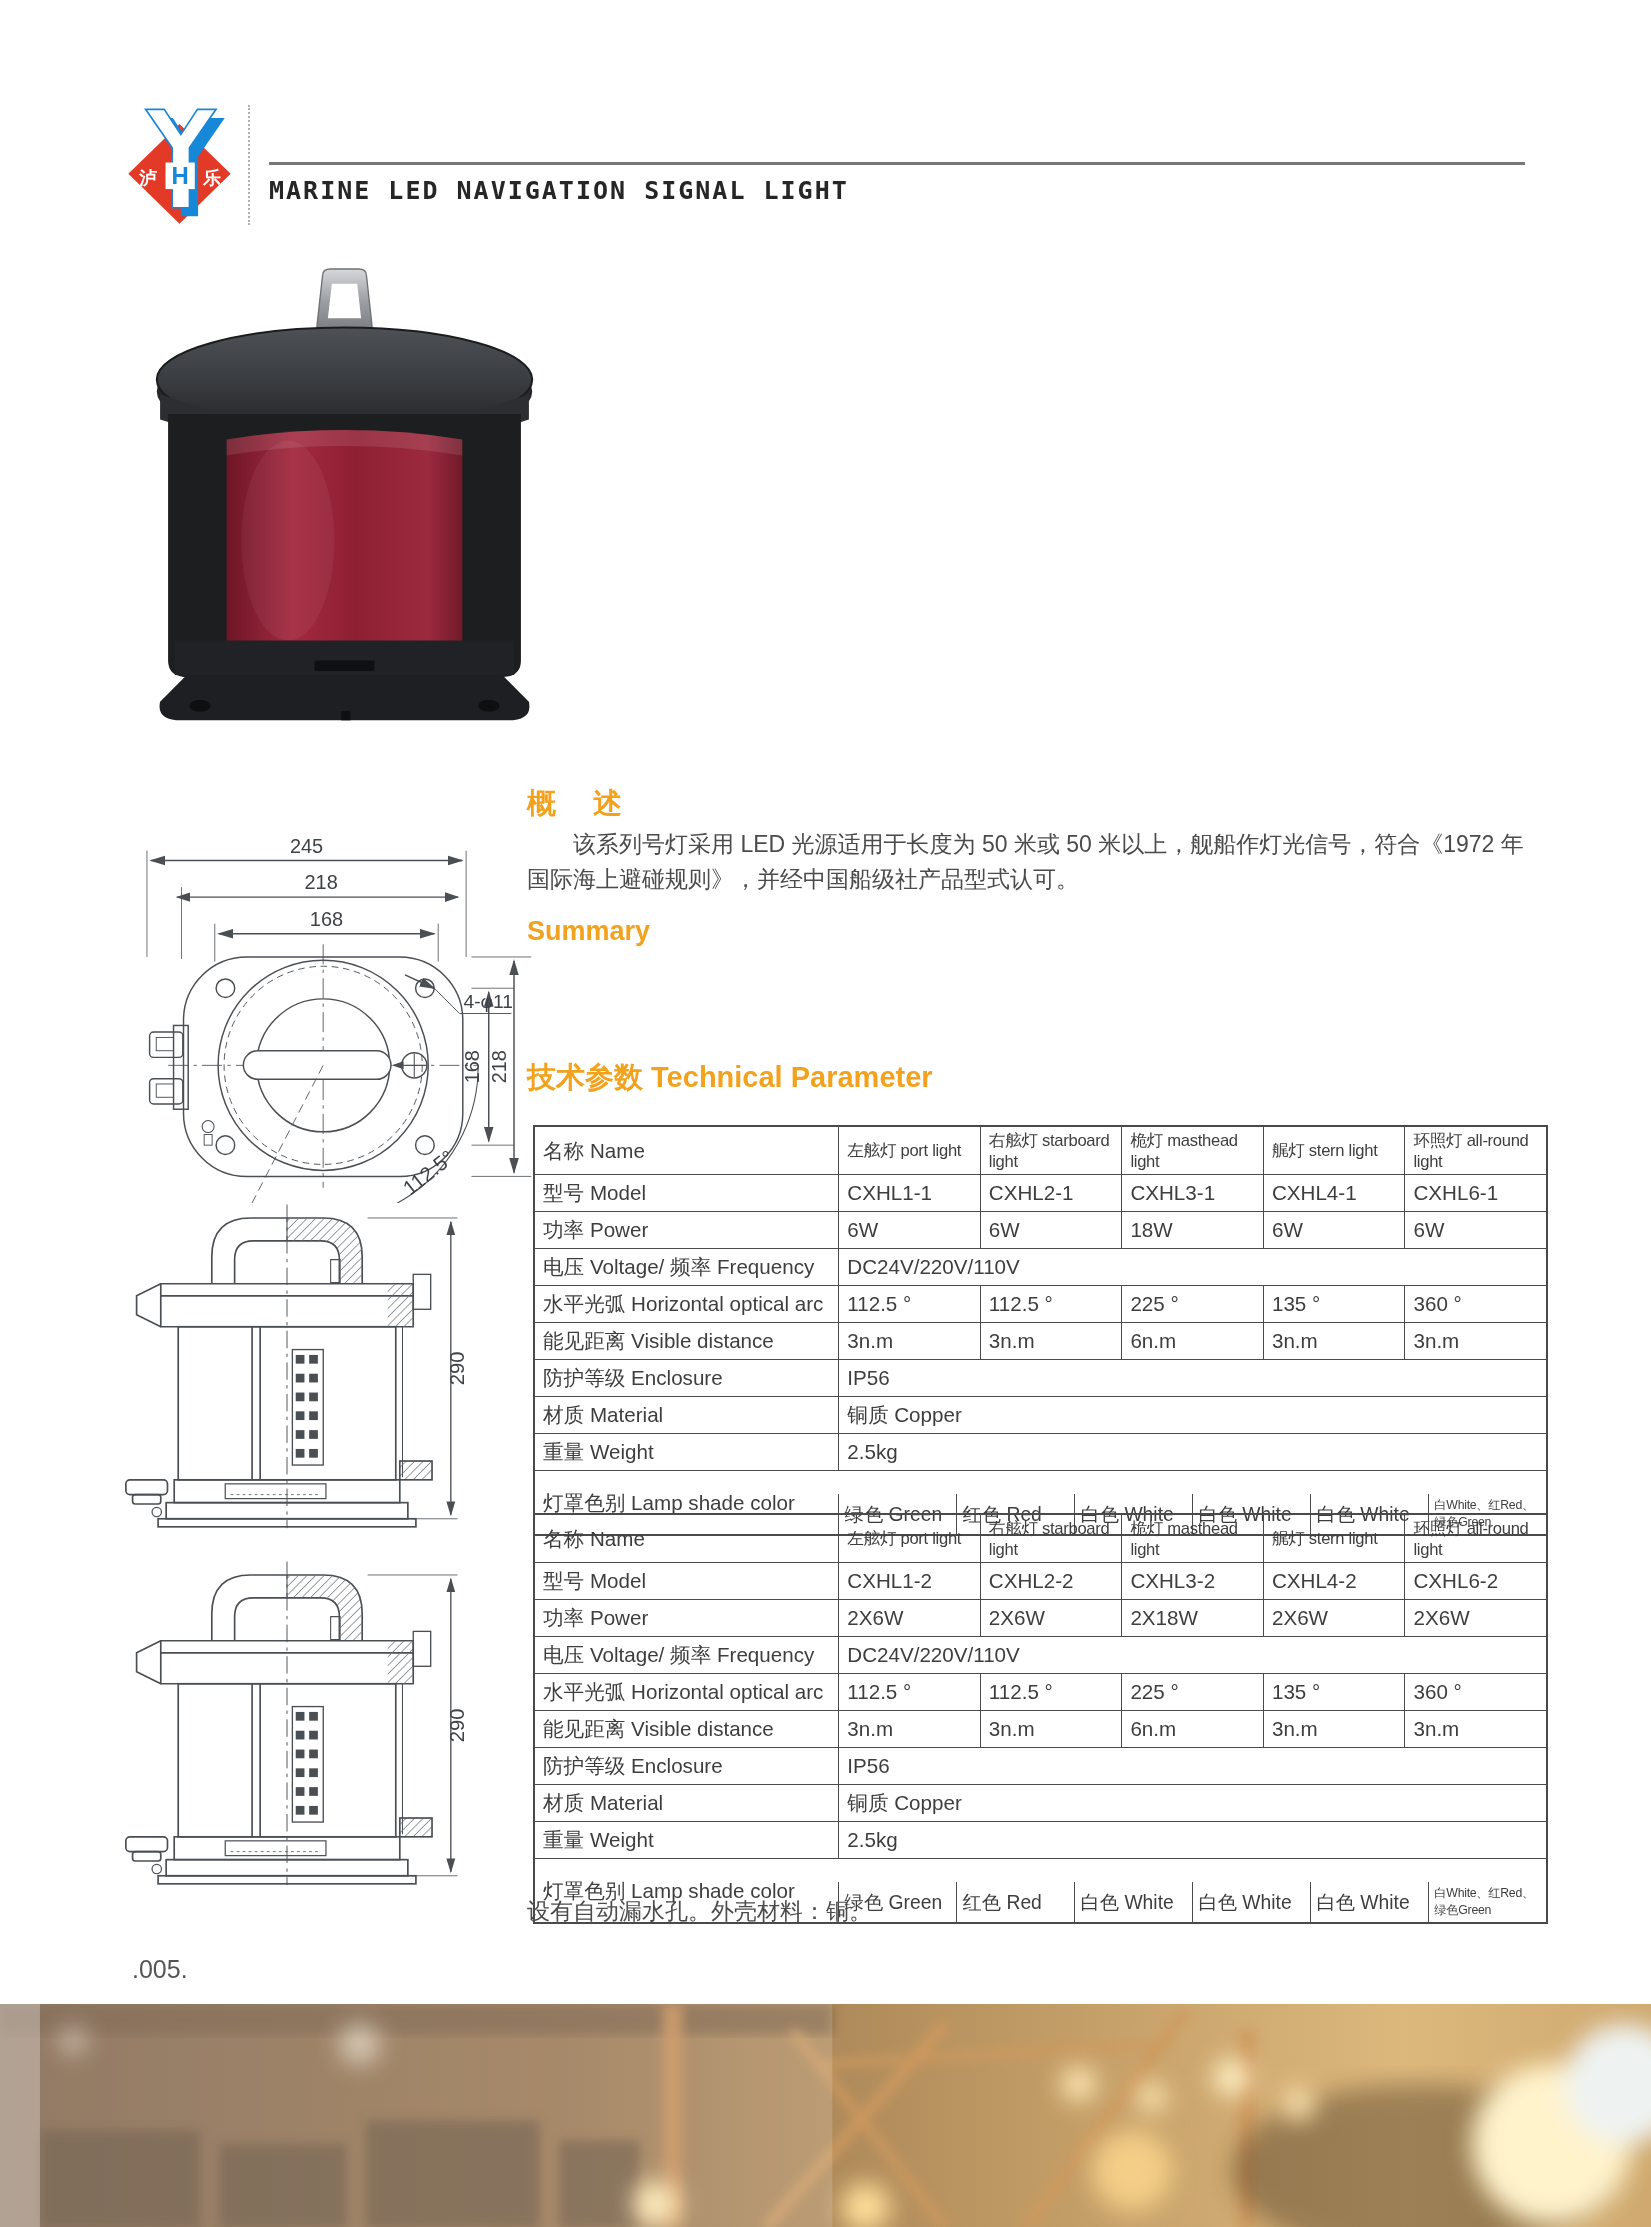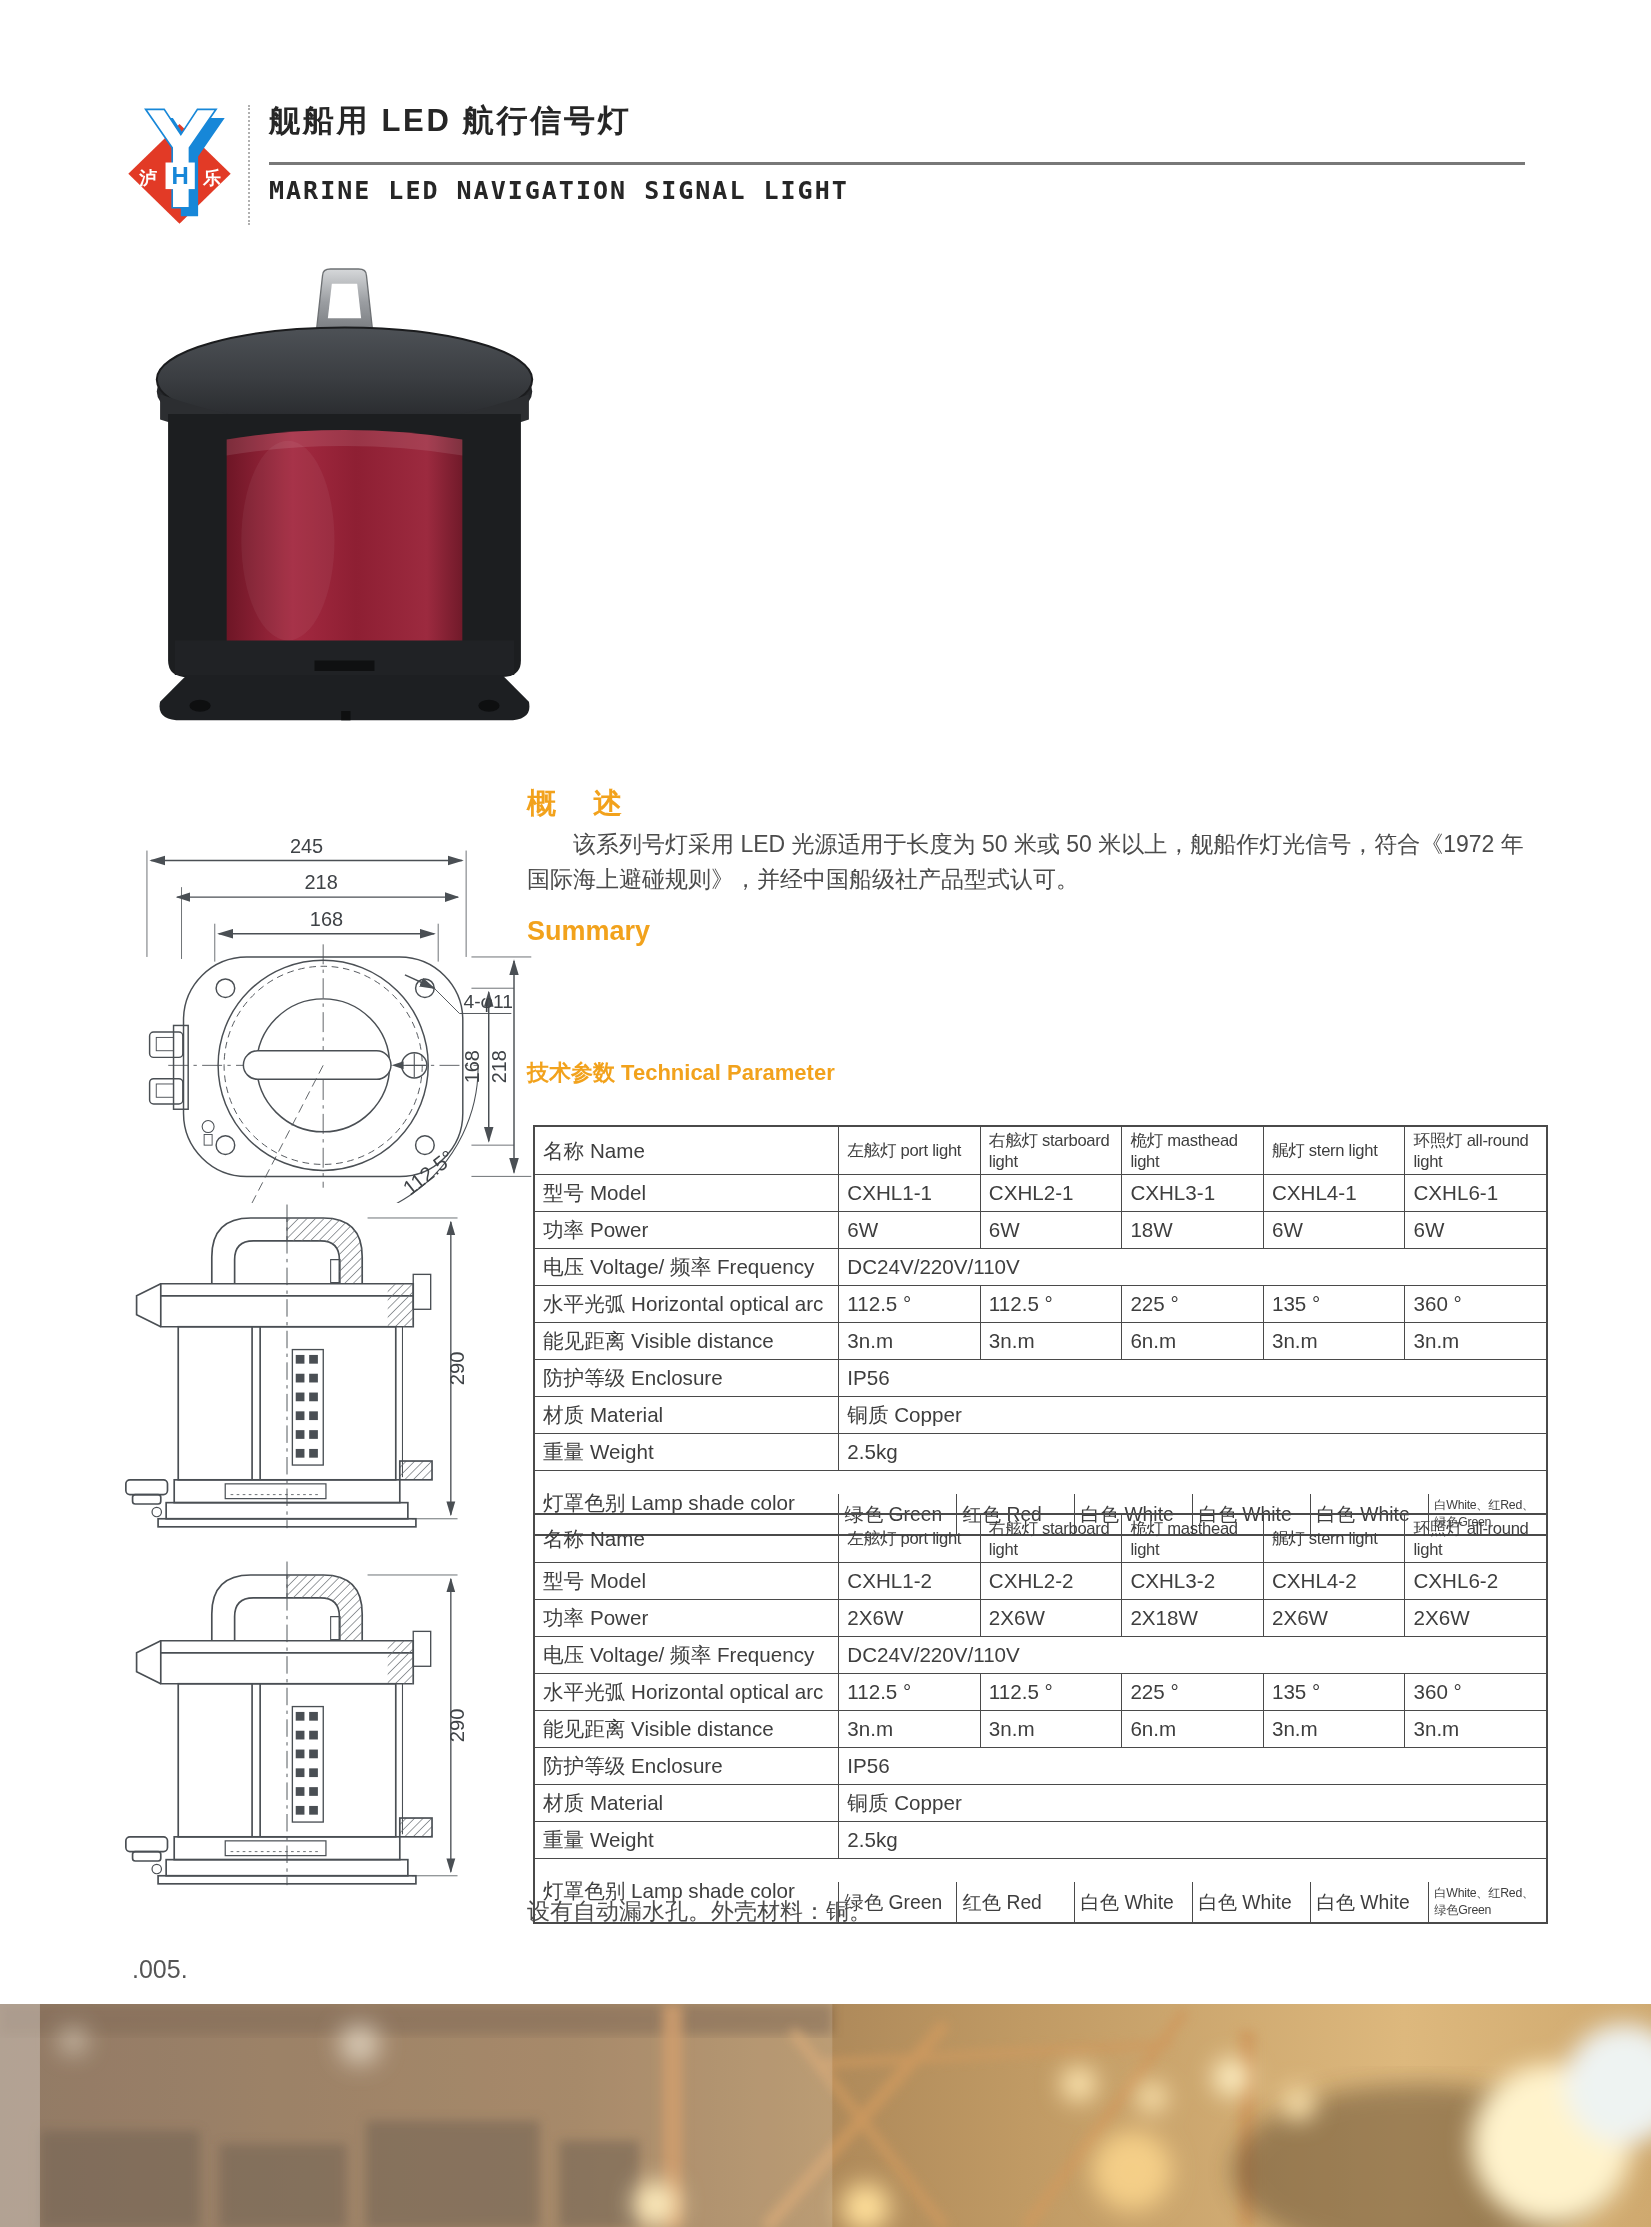--- a/index.html
+++ b/index.html
@@ -19,21 +19,21 @@
   .photo{left:148px;top:261px;width:393px;height:466px;}
   .topview{left:107px;top:814px;width:429px;height:389px;}
   .sideview1{left:99px;top:1195px;width:376px;height:336px;}
   .sideview2{left:99px;top:1552px;width:376px;height:336px;}
 
   
   .ov-head-zh{left:527px;top:784px;font-size:29px;font-weight:900;color:#f2a21c;letter-spacing:4px;}
   .ov-body-zh{left:527px;top:827px;width:1019px;font-size:23px;line-height:35px;color:#4b4b4b;text-indent:2em;}
   .ov-head-en{left:527px;top:916px;font-size:27px;font-weight:700;color:#f2a21c;}
   .ov-body-en{left:527px;top:957px;width:1021px;font-size:23px;line-height:34px;color:#5a5a5a;text-indent:2.2em;}
-  .tech-head{left:527px;top:1058px;font-size:22px;font-weight:900;color:#f2a21c;}
+  .tech-head{left:527px;top:1058px;font-size:29px;font-weight:900;color:#f2a21c;}
 
   
   .spec-table{left:533px;top:1125px;width:1015px;border:2px solid #4a4a4a;box-sizing:border-box;}
   .spec-table.second{top:1513px;}
   .spec-row{display:flex;min-height:37px;border-bottom:1.3px solid #4a4a4a;box-sizing:border-box;align-items:stretch;}
   .spec-row:last-child{border-bottom:none;}
   .spec-row.head{min-height:41px;}
   .cell{flex:1;display:flex;align-items:center;padding:2.7px 8px;font-size:20.6px;color:#3e3e3e;
         border-left:1.3px solid #4a4a4a;box-sizing:border-box;overflow:hidden;}
   .cell.label{flex:0 0 30%;border-left:none;}
@@ -155,21 +155,20 @@
   <svg class="abs logo-box" viewBox="0 0 170 182">
     <polygon points="85,30 162,105 85,180 8,105" fill="#e23a26"></polygon>
     <path d="M38,14 L66,14 L91,52 L116,14 L144,14 L104,72 L104,162 L78,162 L78,72 Z" fill="#1787d8" transform="translate(9,7)"></path>
     <path d="M34,8 L62,8 L87,46 L112,8 L140,8 L100,66 L100,156 L74,156 L74,66 Z" fill="#ffffff" stroke="#1787d8" stroke-width="2.5"></path>
     <rect x="64" y="88" width="44" height="40" fill="#ffffff"></rect>
     <text x="86" y="121" text-anchor="middle" font-size="36" font-weight="bold" fill="#1787d8">H</text>
     <text x="38" y="120" text-anchor="middle" font-size="27" font-weight="bold" fill="#ffffff">泸</text>
     <text x="134" y="120" text-anchor="middle" font-size="27" font-weight="bold" fill="#ffffff">乐</text>
   </svg>
   <div class="abs dotted-sep"></div>
-  <div class="abs title-zh">舰船用 LED 航行信号灯</div>
   <div class="abs header-rule"></div>
   <div class="abs title-en">MARINE LED NAVIGATION SIGNAL LIGHT</div>
 
   <svg class="abs photo" viewBox="0 0 590 700">
 
     <path d="M252,112 L262,22 Q262,12 274,12 L316,12 Q328,12 328,22 L338,112 Z" fill="url(#metalGrad)" stroke="#6e7174" stroke-width="2"></path>
     <path d="M276,34 L314,34 L320,86 L270,86 Z" fill="#ffffff"></path>
     <rect x="258" y="100" width="74" height="34" rx="5" fill="#b9bcbf"></rect>
     <g stroke="#7e8184" stroke-width="3">
         <line x1="266" y1="102" x2="266" y2="132"></line>

